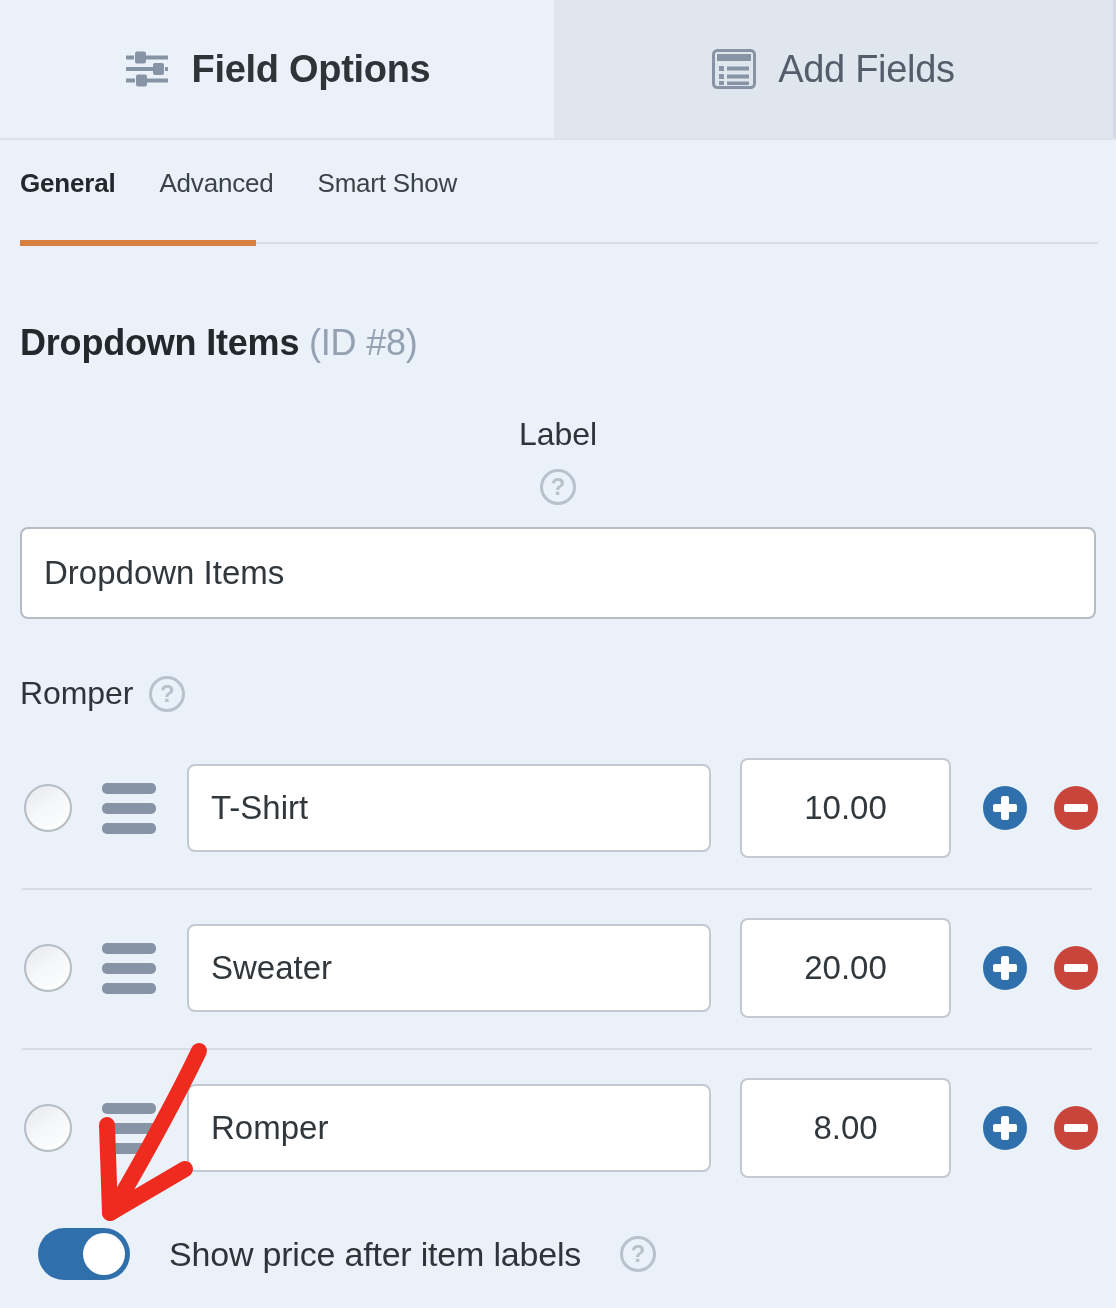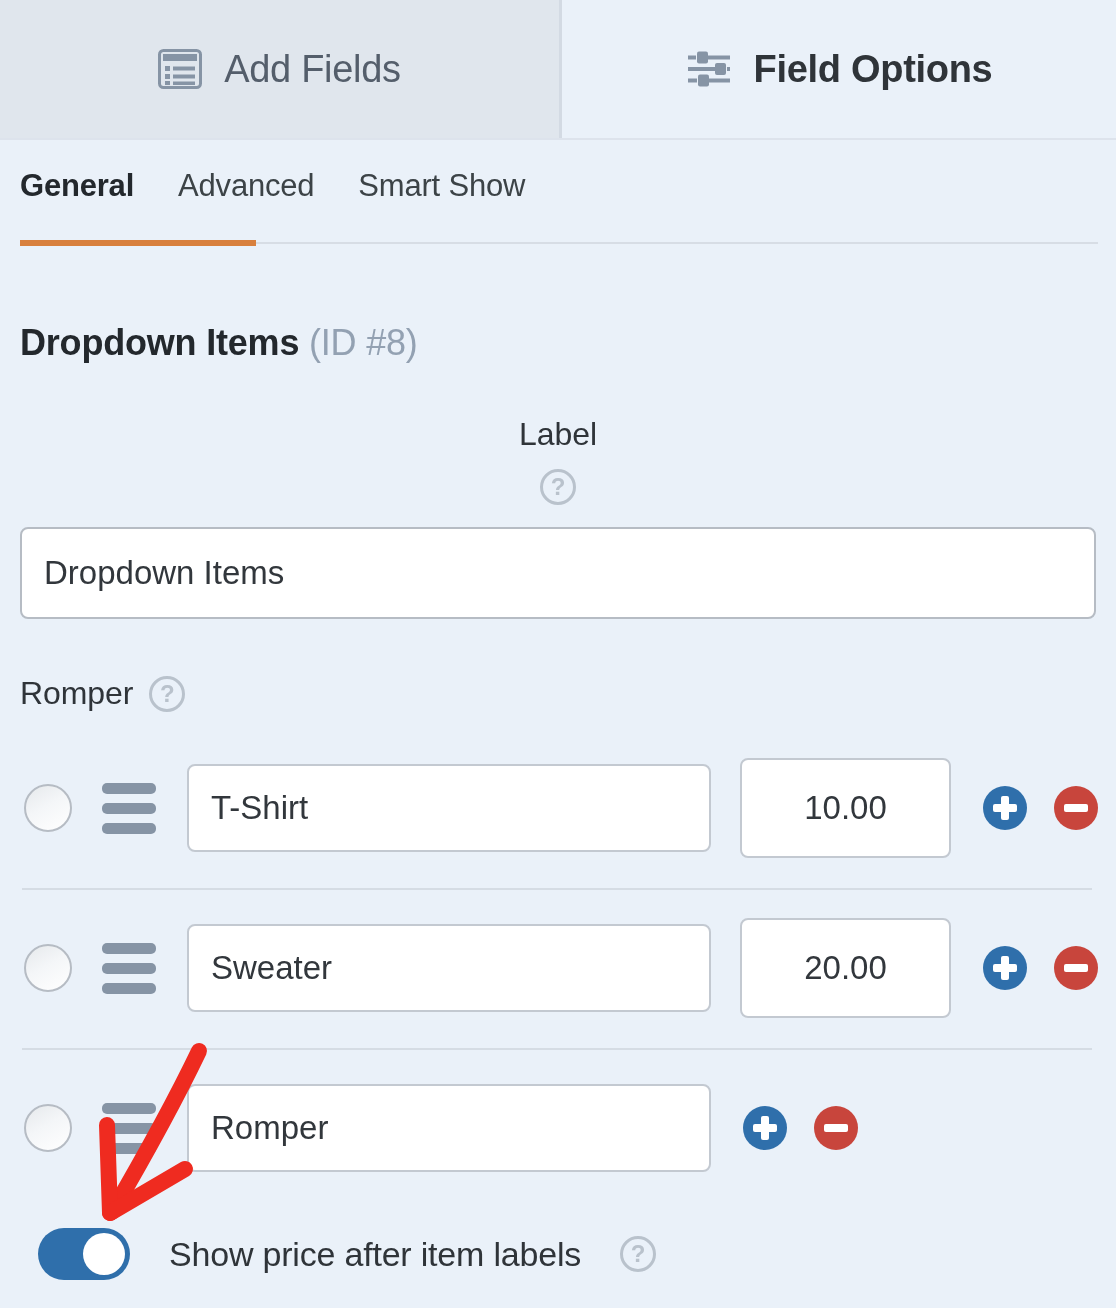--- a/index.html
+++ b/index.html
@@ -62,21 +62,21 @@
   .sub-tabs {
     position: relative;
     display: flex;
     align-items: flex-start;
     padding: 28px 0 0 20px;
     gap: 44px;
     height: 126px;
   }
 
   .sub-tab {
-    font-size: 31px;
+    font-size: 26px;
     color: #3c4347;
     cursor: pointer;
     padding-bottom: 10px;
     position: relative;
     user-select: none;
     letter-spacing: -0.2px;
   }
   .sub-tab.active { font-weight: 700; color: #23282d; }
 
   .sub-tabs-rule {
@@ -307,56 +307,56 @@
     left: 0; top: 0;
     width: 1116px; height: 1308px;
     pointer-events: none;
     z-index: 50;
   }
 </style>
 </head>
 <body>
 
 <div class="top-tabs">
+
+  <div class="top-tab field-options">
+    <span class="icon-wrap">
+      <svg class="icon-sliders" viewBox="0 0 46 40" aria-hidden="true">
+        <rect x="2" y="6.5" width="8" height="4" fill="#8694a5"></rect>
+        <rect x="21" y="6.5" width="23" height="4" fill="#8694a5"></rect>
+        <rect x="11" y="2.5" width="11" height="12" rx="2" fill="#8694a5"></rect>
+
+        <rect x="2" y="18" width="27" height="4" fill="#8694a5"></rect>
+        <rect x="41" y="18" width="3" height="4" fill="#8694a5"></rect>
+        <rect x="29" y="14" width="11" height="12" rx="2" fill="#8694a5"></rect>
+
+        <rect x="2" y="29.5" width="9" height="4" fill="#8694a5"></rect>
+        <rect x="23" y="29.5" width="21" height="4" fill="#8694a5"></rect>
+        <rect x="12" y="25.5" width="11" height="12" rx="2" fill="#8694a5"></rect>
+      </svg>
+    </span>
+    <span class="top-tab-label">Field Options</span>
+  </div>
 
   <div class="top-tab add-fields">
     <span class="icon-wrap">
       <svg class="icon-addfields" viewBox="0 0 44 40" aria-hidden="true">
         <rect x="1.5" y="1.5" width="41" height="37" rx="4" fill="none" stroke="#8694a5" stroke-width="3"></rect>
         <rect x="5" y="5" width="34" height="7" fill="#8694a5"></rect>
         <rect x="7" y="17" width="5" height="5" fill="#8694a5"></rect>
         <rect x="15" y="17.5" width="22" height="4" fill="#8694a5"></rect>
         <rect x="7" y="25" width="5" height="5" fill="#8694a5"></rect>
         <rect x="15" y="25.5" width="22" height="4" fill="#8694a5"></rect>
         <rect x="7" y="32" width="5" height="4" fill="#8694a5"></rect>
         <rect x="15" y="32.5" width="22" height="3.5" fill="#8694a5"></rect>
       </svg>
     </span>
     <span class="top-tab-label">Add Fields</span>
   </div>
 
-  <div class="top-tab field-options">
-    <span class="icon-wrap">
-      <svg class="icon-sliders" viewBox="0 0 46 40" aria-hidden="true">
-        <rect x="2" y="6.5" width="8" height="4" fill="#8694a5"></rect>
-        <rect x="21" y="6.5" width="23" height="4" fill="#8694a5"></rect>
-        <rect x="11" y="2.5" width="11" height="12" rx="2" fill="#8694a5"></rect>
-
-        <rect x="2" y="18" width="27" height="4" fill="#8694a5"></rect>
-        <rect x="41" y="18" width="3" height="4" fill="#8694a5"></rect>
-        <rect x="29" y="14" width="11" height="12" rx="2" fill="#8694a5"></rect>
-
-        <rect x="2" y="29.5" width="9" height="4" fill="#8694a5"></rect>
-        <rect x="23" y="29.5" width="21" height="4" fill="#8694a5"></rect>
-        <rect x="12" y="25.5" width="11" height="12" rx="2" fill="#8694a5"></rect>
-      </svg>
-    </span>
-    <span class="top-tab-label">Field Options</span>
-  </div>
-
 </div>
 
 <div class="sub-tabs">
   <div class="sub-tab active">General</div>
   <div class="sub-tab">Advanced</div>
   <div class="sub-tab">Smart Show</div>
   <div class="sub-tabs-rule"></div>
   <div class="sub-tab-underline"></div>
 </div>
 
@@ -412,20 +412,21 @@
     </div>
 
     <div class="item-row">
       <span class="radio-dot"></span>
       <span class="drag-handle">
         <span></span>
           <span></span>
           <span></span>
       </span>
       <input class="item-name-input" type="text" value="Romper" style="">
+      <input class="item-price-input" type="text" value="8.00" style="">
       <span class="row-buttons">
         <button class="circle-btn add"></button>
         <button class="circle-btn remove"></button>
       </span>
     </div>
 
   </div>
 
   <div class="toggle-row">
     <span class="toggle">

